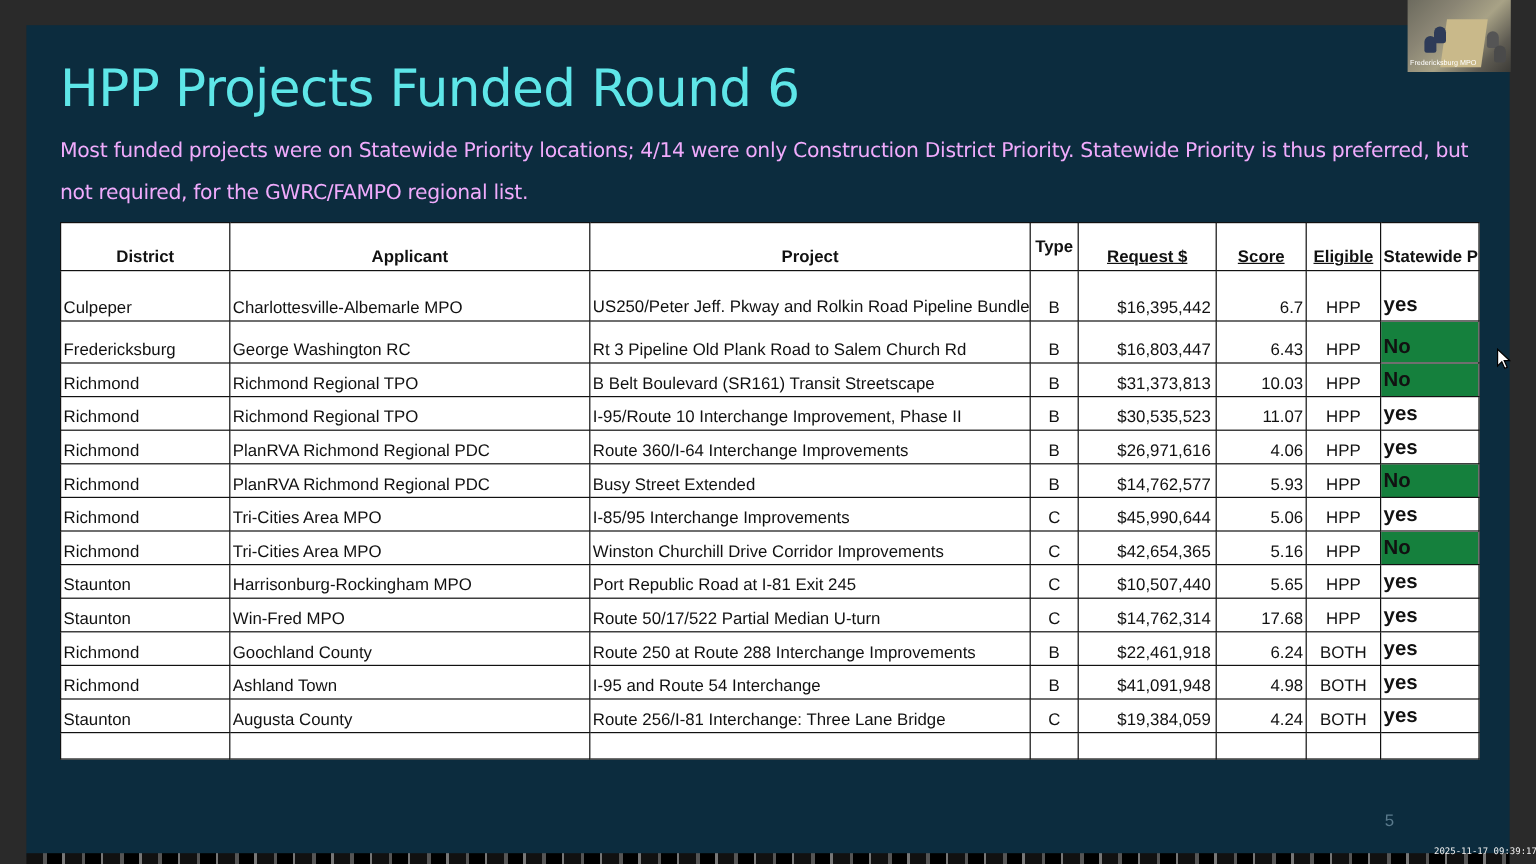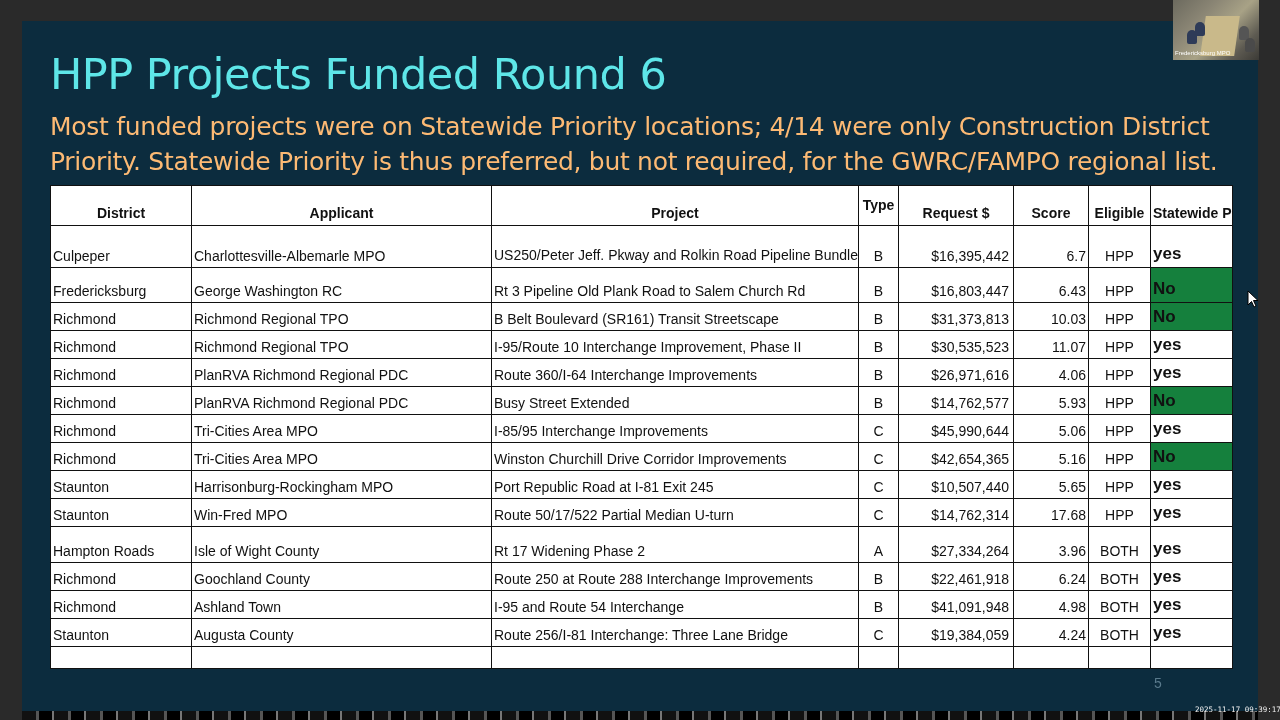--- a/index.html
+++ b/index.html
@@ -14,34 +14,34 @@
   }
   .title {
     position: absolute; left: 28px; top: 28px;
     font-family: "DejaVu Sans", sans-serif;
     font-size: 43px; color: #5ee6e8; letter-spacing: -0.5px;
     white-space: nowrap;
   }
   .subtitle {
     position: absolute; left: 28px; top: 88px; width: 1180px;
     font-family: "DejaVu Sans", sans-serif;
-    font-size: 25px; line-height: 35px; color: #fdba74; letter-spacing: -0.3px;
+    font-size: 17px; line-height: 35px; color: #f0abfc; letter-spacing: -0.3px;
   }
   table.data {
     position: absolute; left: 28px; top: 164px;
     border-collapse: collapse; background: #ffffff; table-layout: fixed;
     width: 1182px;
   }
   table.data th, table.data td {
     border: 1.5px solid #111; padding: 0 2px; color: #111;
     font-size: 14px; white-space: nowrap; overflow: hidden;
   }
   table.data th { font-weight: bold; text-align: center; vertical-align: bottom; padding-bottom: 4px; }
   th.h-big { font-size: 16px; margin-left: 48px; }
-  th.h-small { font-size: 13px; }
+  th.h-small { font-size: 13px; text-decoration: underline; }
   th.h-sp { font-size: 12.5px; line-height: 16px; white-space: normal; }
   th.h-type { font-size: 17px; }
   td { vertical-align: bottom; padding-bottom: 3px !important; }
   td.c { text-align: center; }
   td.r { text-align: right; padding-right: 4px !important; }
   td.score { text-align: right; font-weight: normal; }
   td.sp { text-align: left; font-weight: bold; font-size: 17px !important; }
   td.sp.no { background: #15803d; }
   td.wrap { white-space: normal; line-height: 17px; }
   .page-num {
@@ -194,30 +194,20 @@
         <tr style="height: 28px;">
           <td>Staunton</td>
           <td>Win-Fred MPO</td>
           <td>Route 50/17/522 Partial Median U-turn</td>
           <td class="c">C</td>
           <td class="r">$14,762,314</td>
           <td class="score">17.68</td>
           <td class="c">HPP</td>
           <td class="sp">yes</td>
         </tr>
-        <tr style="height: 36px;">
-          <td>Hampton Roads</td>
-          <td>Isle of Wight County</td>
-          <td>Rt 17 Widening Phase 2</td>
-          <td class="c">A</td>
-          <td class="r">$27,334,264</td>
-          <td class="score">3.96</td>
-          <td class="c">BOTH</td>
-          <td class="sp">yes</td>
-        </tr>
         <tr style="height: 28px;">
           <td>Richmond</td>
           <td>Goochland County</td>
           <td>Route 250 at Route 288 Interchange Improvements</td>
           <td class="c">B</td>
           <td class="r">$22,461,918</td>
           <td class="score">6.24</td>
           <td class="c">BOTH</td>
           <td class="sp">yes</td>
         </tr>

